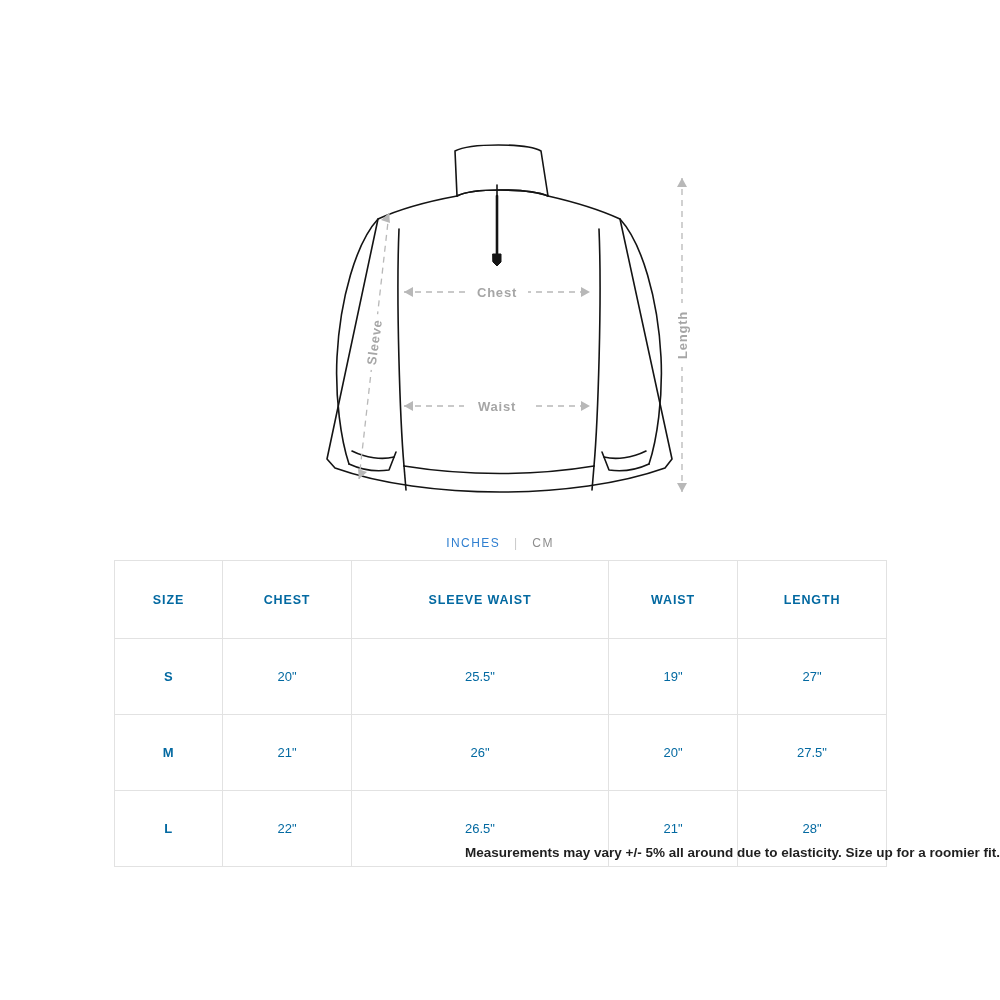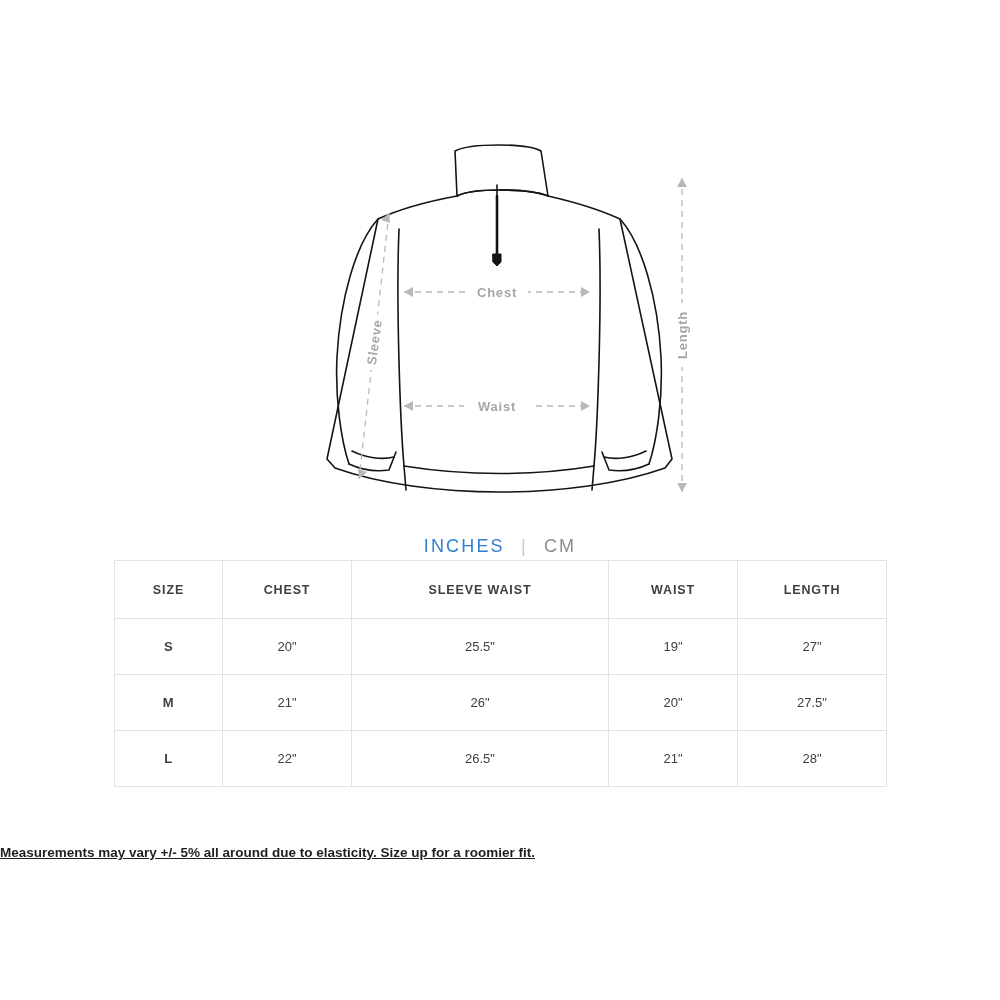--- a/index.html
+++ b/index.html
@@ -34,21 +34,21 @@
     fill: #a6a6a6;
   }
 
   
   .units {
     position: absolute;
     top: 536px;
     left: 0;
     width: 1000px;
     text-align: center;
-    font-size: 18px;
+    font-size: 12px;
     letter-spacing: 0.12em;
   }
   .units .u-inches {
     color: #2f7fd0;
     cursor: pointer;
   }
   .units .u-sep {
     color: #c9c9c9;
     margin: 0 9px;
   }
@@ -67,23 +67,23 @@
   table.size-chart {
     width: 772px;
     border-collapse: collapse;
     table-layout: fixed;
   }
   table.size-chart th,
   table.size-chart td {
     border: 1px solid #e2e2e2;
     text-align: center;
     font-size: 13px;
-    color: #404040;
+    color: #0369a1;
     height: 39px;
-    padding: 8px;
+    padding: 18px;
   }
   table.size-chart th {
     font-weight: bold;
     letter-spacing: 0.07em;
     font-size: 12.5px;
     height: 41px;
   }
   table.size-chart td.size-cell {
     font-weight: bold;
     letter-spacing: 0.04em;
@@ -92,25 +92,24 @@
   col.c-chest  { width: 129px; }
   col.c-sleeve { width: 257px; }
   col.c-waist  { width: 129px; }
   col.c-length { width: 149px; }
 
   .footnote {
     position: absolute;
     top: 845px;
     left: 0;
     width: 1000px;
-    text-align: left;
+    text-align: right;
     font-size: 13.5px;
     font-weight: bold;
     color: #1f1f1f;
-    text-decoration: underline;
   }
 </style>
 </head>
 <body>
 
 <div class="diagram-wrap">
   <svg width="1000" height="520" viewBox="0 0 1000 520" xmlns="http://www.w3.org/2000/svg">
 
     <g fill="none" stroke="#141414" stroke-width="1.6" stroke-linejoin="round" stroke-linecap="round">
 

